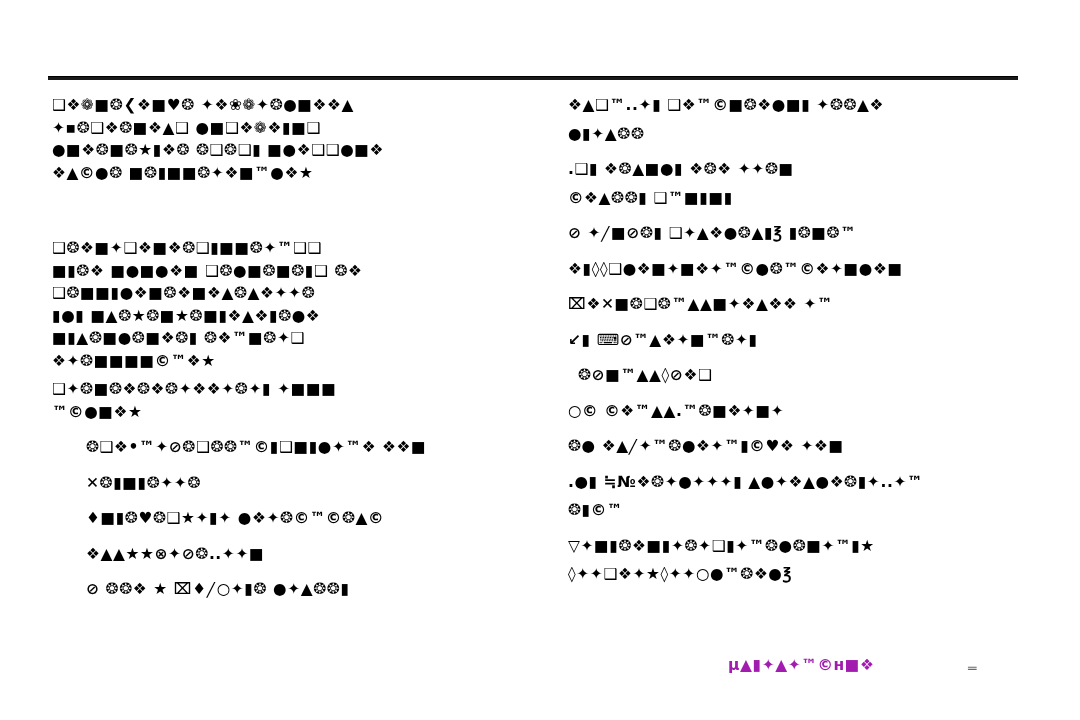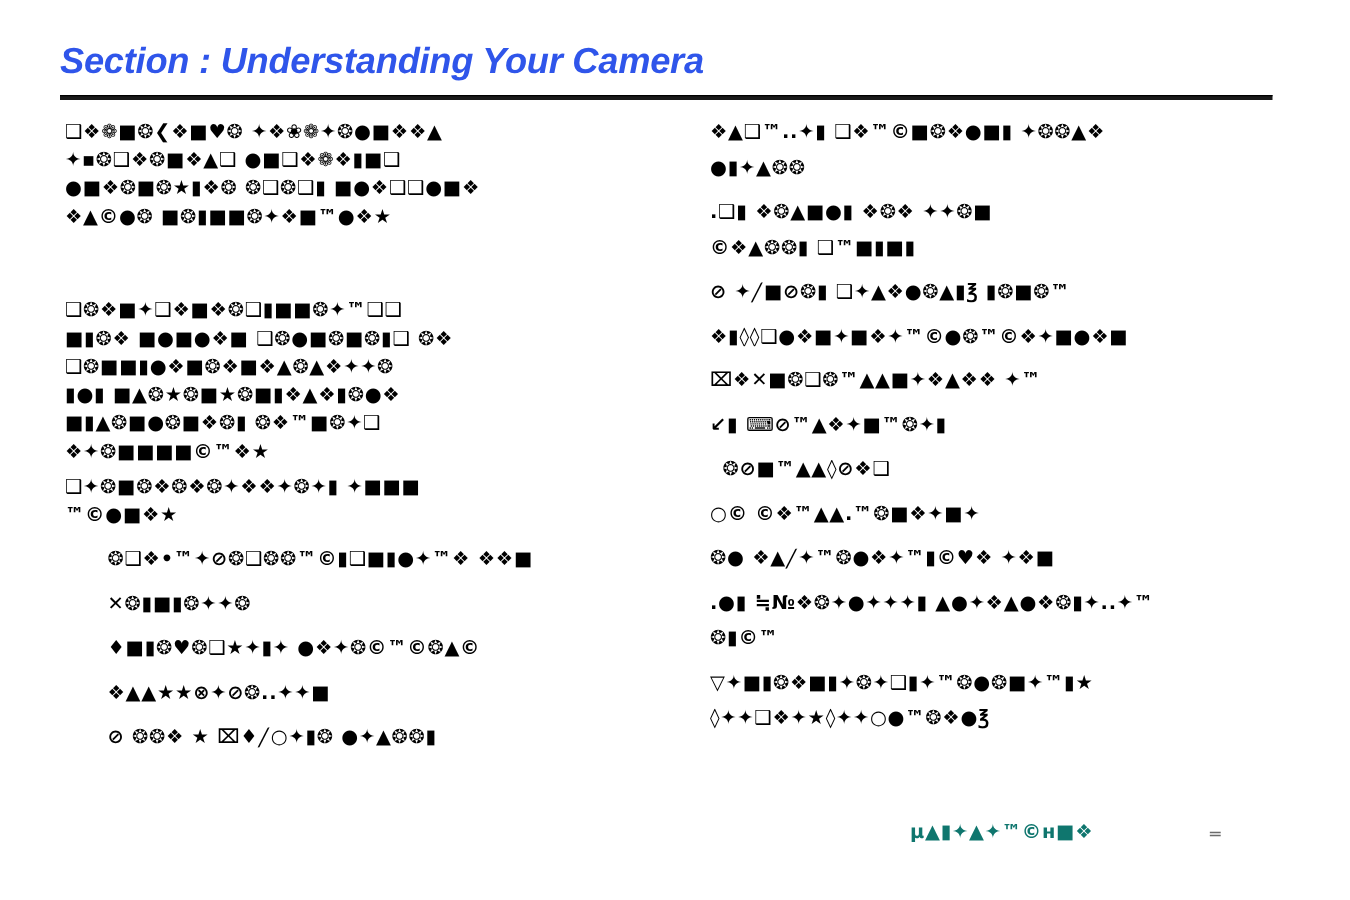--- a/index.html
+++ b/index.html
@@ -92,41 +92,40 @@
 
   
   .footer-text {
     position: absolute;
     left: 728px;
     top: 656px;
     font-family: "DejaVu Sans", sans-serif;
     font-size: 15.5px;
     font-weight: 600;
     letter-spacing: 0.6px;
-    color: #0f766e;
+    color: #a21caf;
     white-space: nowrap;
   }
   .page-number {
     position: absolute;
     left: 968px;
     top: 660px;
     font-family: "DejaVu Sans Mono", monospace;
     font-size: 14px;
     font-weight: bold;
     color: #6b6b6b;
     letter-spacing: -1px;
     white-space: nowrap;
   }
 </style>
 </head>
 <body>
 
 <div class="page">
 
-  <div class="page-title">Section : Understanding Your Camera</div>
 
   <div class="title-rule"></div>
 
 
   <div class="column column-left">
 
     <div class="glyph-line">❑❖❁■❂❮❖■♥❂        ✦❖❀❁✦❂●■❖❖▲</div>
     <div class="glyph-gap-sm"></div>
     <div class="glyph-line">✦▪❂❑❖❂■❖▲❑        ●■❑❖❁❖▮■❑</div>
     <div class="glyph-gap-sm"></div>

